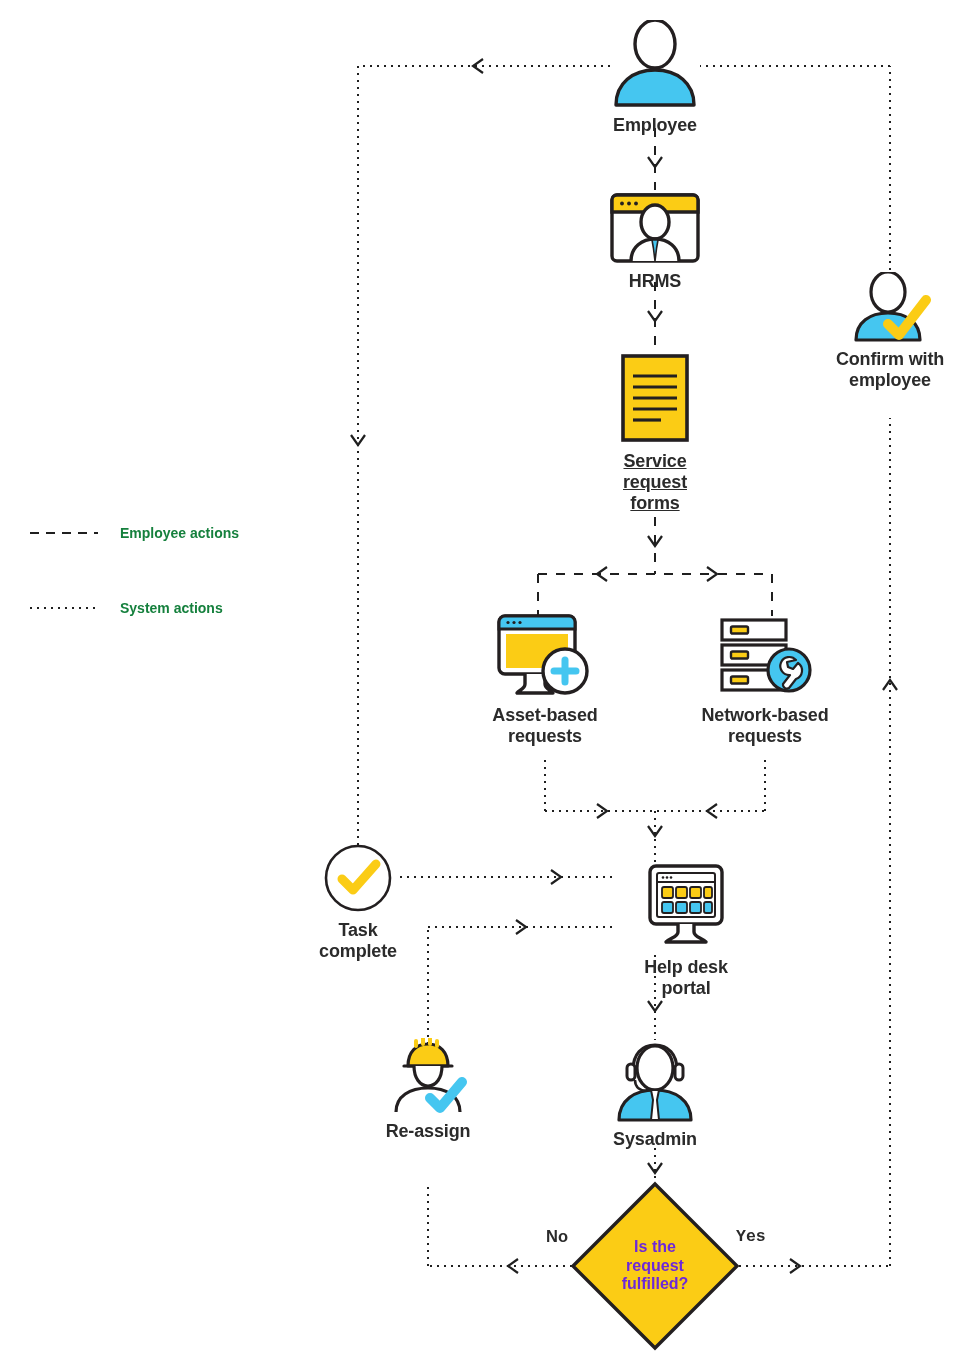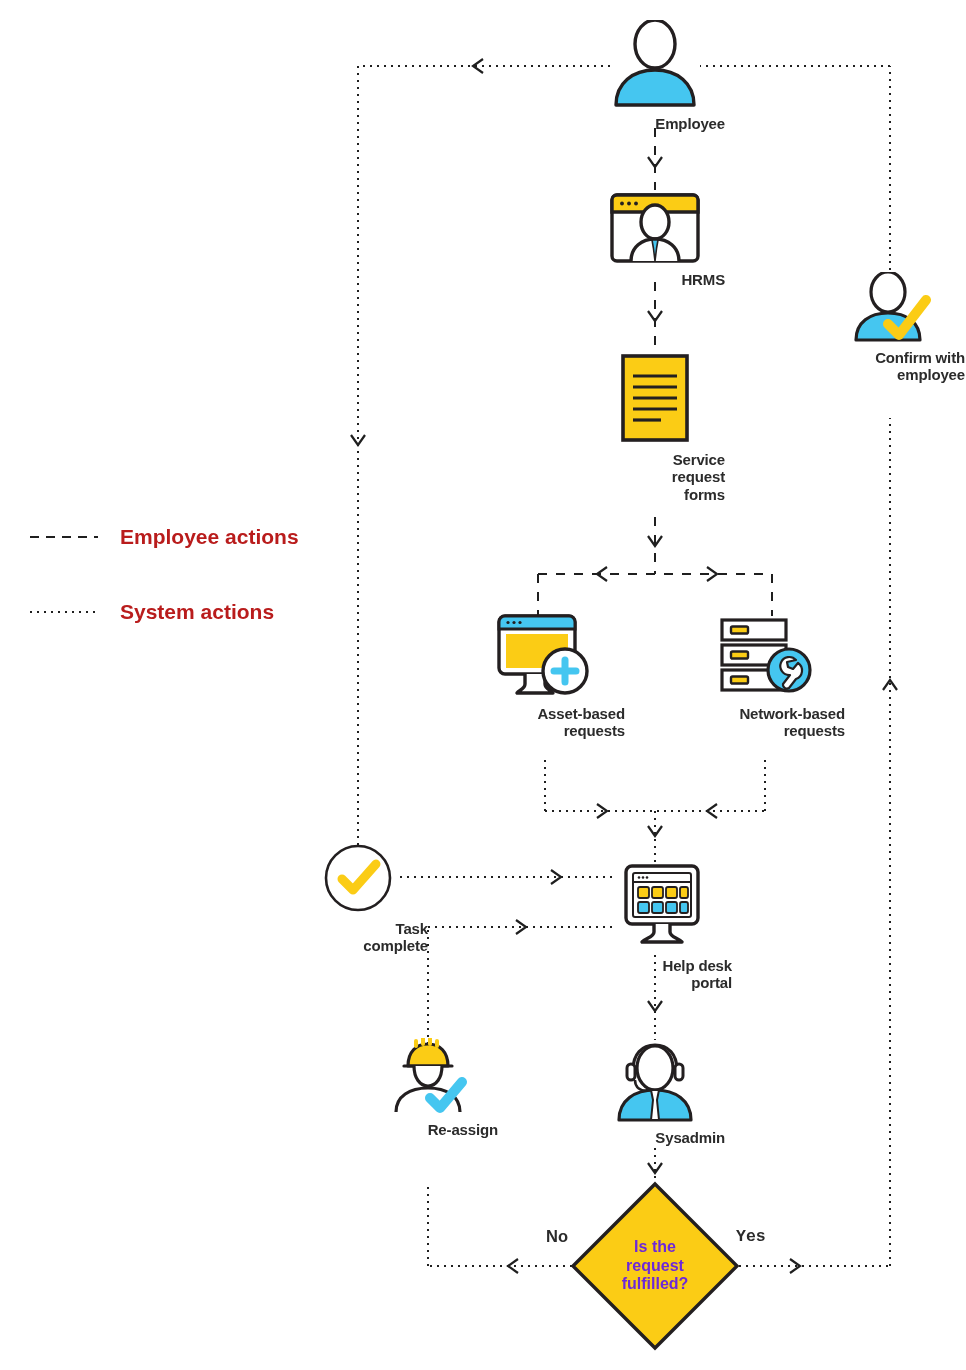--- a/index.html
+++ b/index.html
@@ -2,29 +2,29 @@
 <html><head>
 <meta charset="utf-8">
 <style>
   html,body{margin:0;padding:0;background:#ffffff;}
   body{width:966px;height:1370px;position:relative;overflow:hidden;
        font-family:"Liberation Sans", sans-serif;color:#2b2b2b;}
   #canvas{position:absolute;inset:0;width:966px;height:1370px;}
   svg.edges{position:absolute;left:0;top:0;width:966px;height:1370px;pointer-events:none;}
   .node{position:absolute;text-align:center;}
   .node .glyph{display:block;margin:0 auto;}
-  .node .label{font-size:15px;font-weight:bold;line-height:1.16;color:#2b2b2b;margin-top:7px;
-               letter-spacing:-0.15px;text-align:right;}
+  .node .label{font-size:18px;font-weight:bold;line-height:1.16;color:#2b2b2b;margin-top:7px;
+               letter-spacing:-0.15px;}
   .edge-label{position:absolute;font-size:16.5px;font-weight:bold;color:#2b2b2b;}
   .legend{position:absolute;}
   .legend-row{position:absolute;display:flex;align-items:center;}
   .legend-swatch{width:68px;height:2px;margin-right:22px;}
   .legend-dash{background:repeating-linear-gradient(to right,#1f1f1f 0 9px,transparent 9px 16px);}
   .legend-dot{background:repeating-linear-gradient(to right,#1f1f1f 0 2px,transparent 2px 7px);}
-  .legend-text{font-size:21px;font-weight:bold;color:#b91c1c;white-space:nowrap;}
+  .legend-text{font-size:14px;font-weight:bold;color:#15803d;white-space:nowrap;}
   .diamond-wrap{position:absolute;}
   .diamond-text{position:absolute;left:0;top:0;width:100%;height:100%;
                 display:flex;flex-direction:column;align-items:center;justify-content:center;
                 font-size:16px;font-weight:bold;line-height:1.18;color:#6d28d9;}
 </style>
 </head>
 <body>
 
 <div id="canvas">
 
@@ -125,21 +125,21 @@
       <rect x="4" y="4" width="64" height="84" fill="#FBCC15" stroke="#231f20" stroke-width="3.6"></rect>
       <g stroke="#231f20" stroke-width="3.2" stroke-linecap="butt">
         <path d="M14,24 H58"></path>
         <path d="M14,35 H58"></path>
         <path d="M14,46 H58"></path>
         <path d="M14,57 H58"></path>
         <path d="M14,68 H42"></path>
       </g>
     </svg>
     <div class="label">
-      <span style="white-space:pre-line;">Service
+      <span style="white-space:pre-line;text-decoration:underline;">Service
 request
 forms</span>
     </div>
   </div>
 
   <div class="node" style="left:465px;top:612px;width:160px;">
     <svg class="glyph" width="100" height="86" viewBox="0 0 100 86">
       <rect x="4" y="4" width="76" height="58" rx="6" fill="#fff" stroke="#231f20" stroke-width="3.4"></rect>
       <path d="M4,10 a6,6 0 0 1 6,-6 h64 a6,6 0 0 1 6,6 v7 h-76 Z" fill="#45C6F0" stroke="#231f20" stroke-width="3"></path>
       <circle cx="13" cy="10.5" r="1.6" fill="#231f20"></circle>
@@ -177,21 +177,21 @@
     <svg class="glyph" width="70" height="70" viewBox="0 0 70 70">
       <circle cx="35" cy="35" r="32" fill="#fff" stroke="#231f20" stroke-width="2.6"></circle>
       <path d="M19,36 L30,47 L53,21" fill="none" stroke="#FBCC15" stroke-width="9" stroke-linecap="round" stroke-linejoin="round"></path>
     </svg>
     <div class="label">
       <span style="white-space:pre-line;">Task
 complete</span>
     </div>
   </div>
 
-  <div class="node" style="left:592px;top:862px;width:140px;">
+  <div class="node" style="left:616px;top:862px;width:140px;">
     <svg class="glyph" width="92" height="88" viewBox="0 0 92 88">
       <rect x="10" y="4" width="72" height="58" rx="6" fill="#fff" stroke="#231f20" stroke-width="3.4"></rect>
       <rect x="17" y="11" width="58" height="44" rx="2" fill="#fff" stroke="#231f20" stroke-width="2"></rect>
       <circle cx="23" cy="15.5" r="1.3" fill="#231f20"></circle>
       <circle cx="27" cy="15.5" r="1.3" fill="#231f20"></circle>
       <circle cx="31" cy="15.5" r="1.3" fill="#231f20"></circle>
       <path d="M17,20 H75" stroke="#231f20" stroke-width="1.8"></path>
       <g stroke="#231f20" stroke-width="1.8">
         <rect x="22" y="25" width="11" height="11" rx="2" fill="#FBCC15"></rect>
         <rect x="36" y="25" width="11" height="11" rx="2" fill="#FBCC15"></rect>

